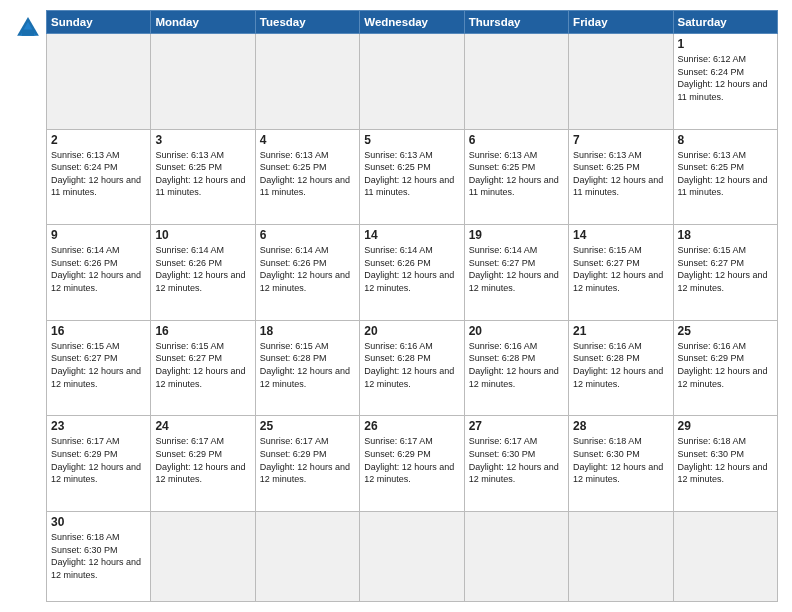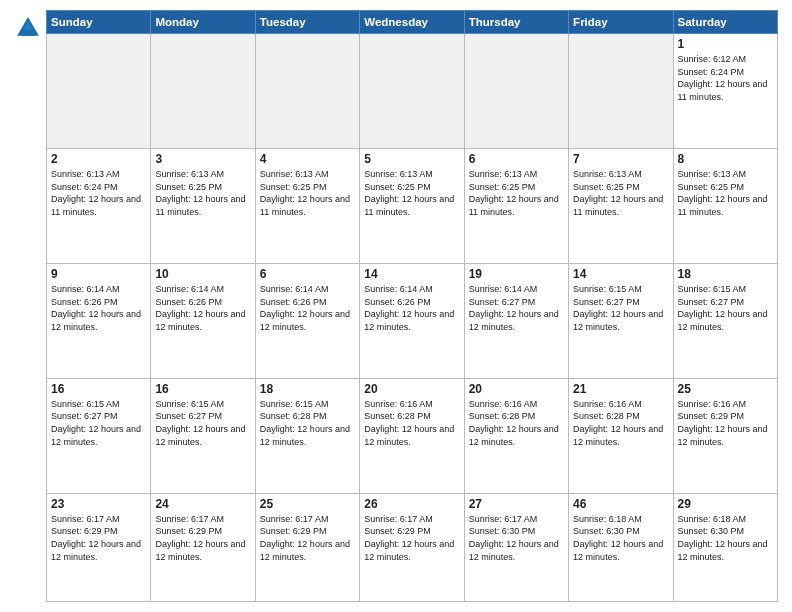--- a/index.html
+++ b/index.html
@@ -306,27 +306,41 @@
 Sunset: 6:29 PM
 Daylight: 12 hours and 12 minutes.</div>
           </td>
           <td>
             <span class="day-number">27</span>
             <div class="day-info" style="white-space: pre-line;">Sunrise: 6:17 AM
 Sunset: 6:30 PM
 Daylight: 12 hours and 12 minutes.</div>
           </td>
           <td>
-            <span class="day-number">46</span>
+            <span class="day-number">28</span>
             <div class="day-info" style="white-space: pre-line;">Sunrise: 6:18 AM
 Sunset: 6:30 PM
 Daylight: 12 hours and 12 minutes.</div>
           </td>
           <td>
             <span class="day-number">29</span>
             <div class="day-info" style="white-space: pre-line;">Sunrise: 6:18 AM
 Sunset: 6:30 PM
 Daylight: 12 hours and 12 minutes.</div>
           </td>
+        </tr>
+        <tr>
+          <td>
+            <span class="day-number">30</span>
+            <div class="day-info" style="white-space: pre-line;">Sunrise: 6:18 AM
+Sunset: 6:30 PM
+Daylight: 12 hours and 12 minutes.</div>
+          </td>
+          <td class="empty"></td>
+          <td class="empty"></td>
+          <td class="empty"></td>
+          <td class="empty"></td>
+          <td class="empty"></td>
+          <td class="empty"></td>
         </tr>
       </tbody>
   </table>
 </div>
 
 </body></html>

